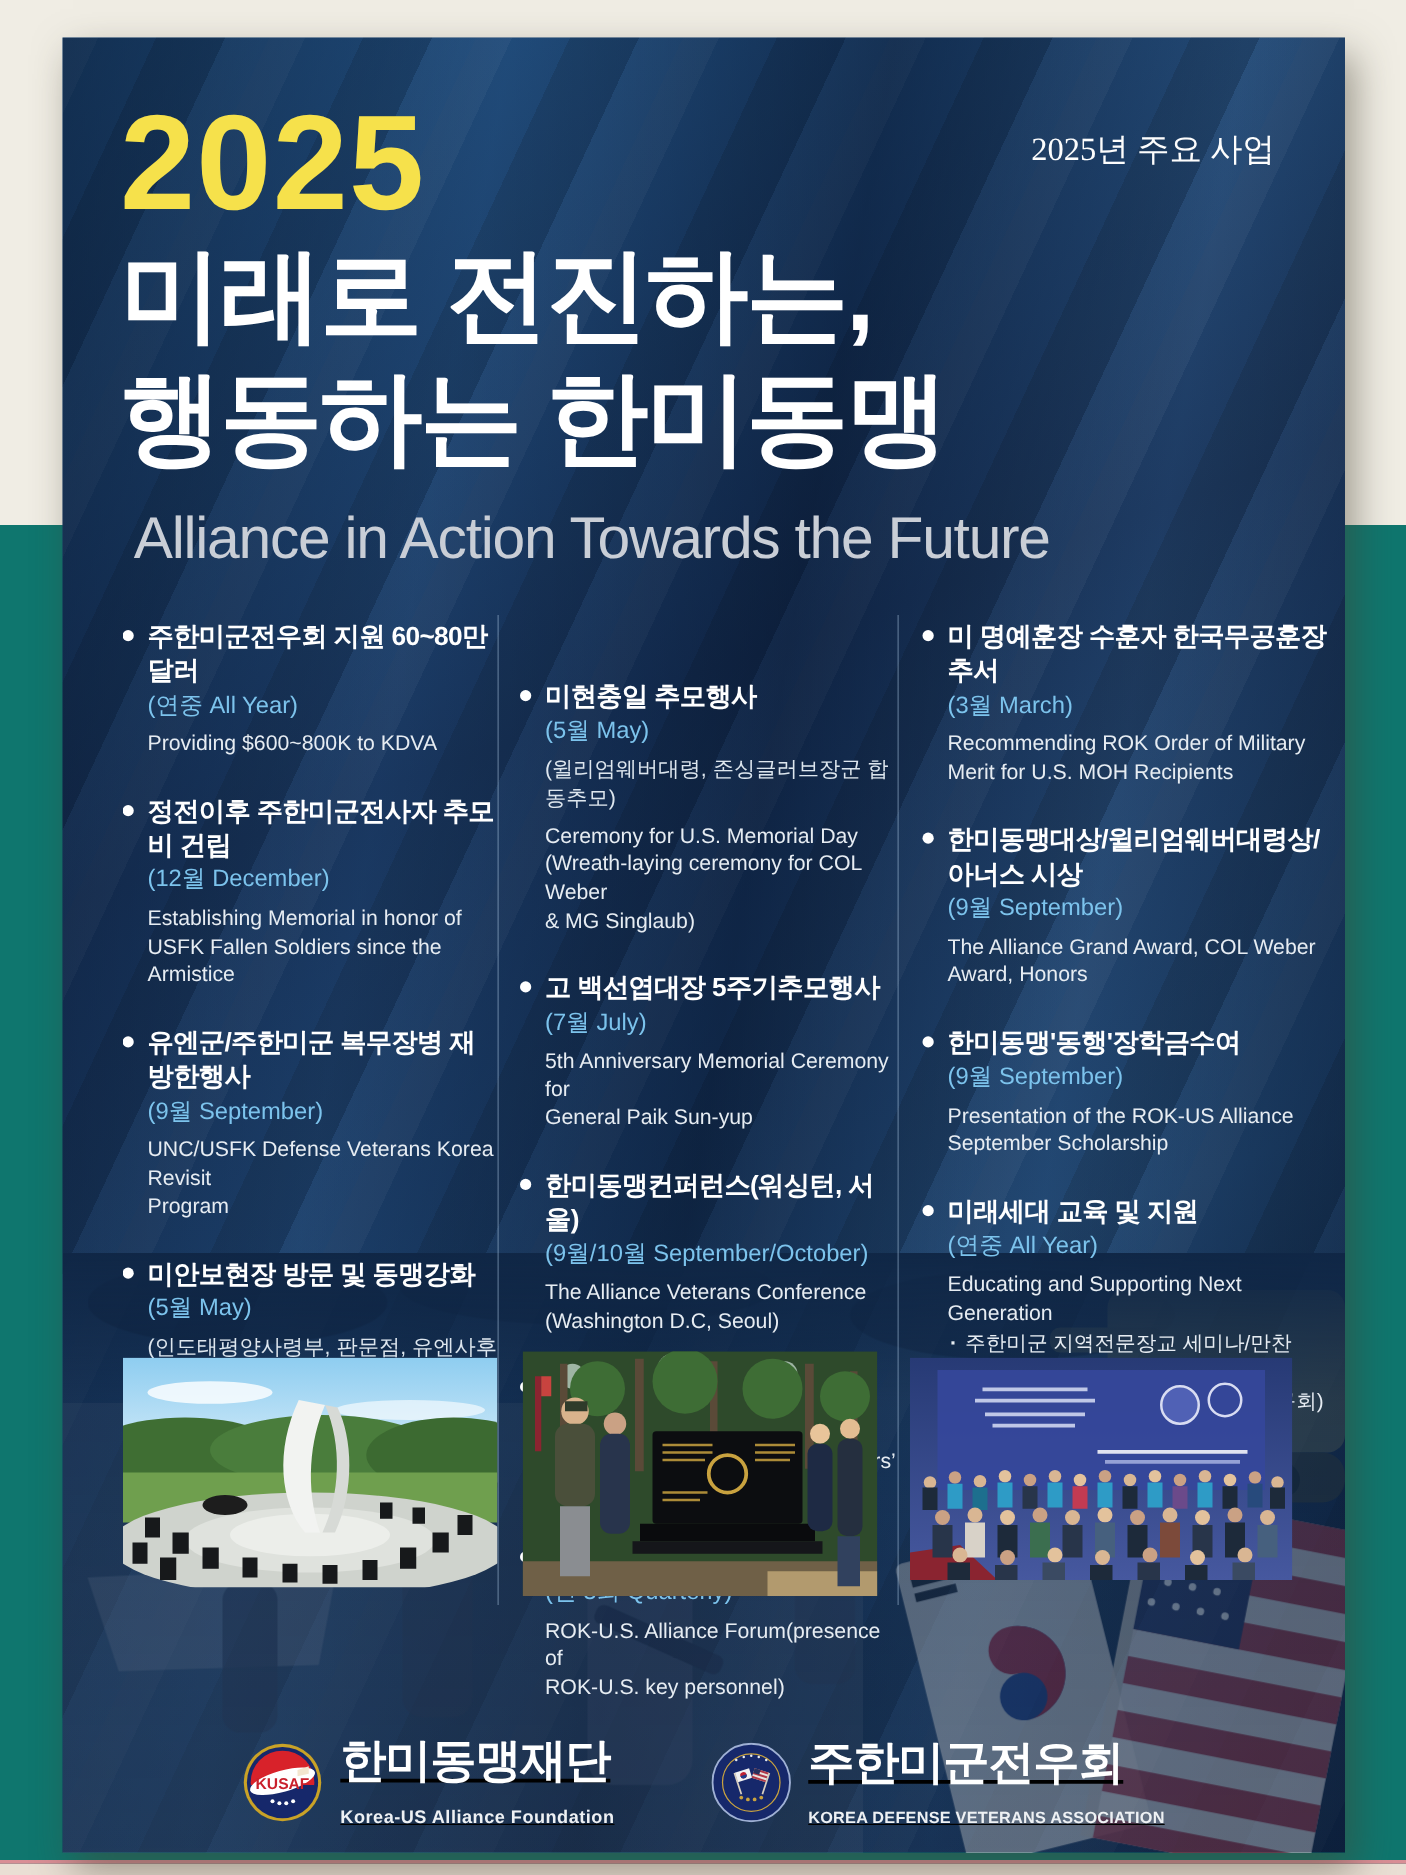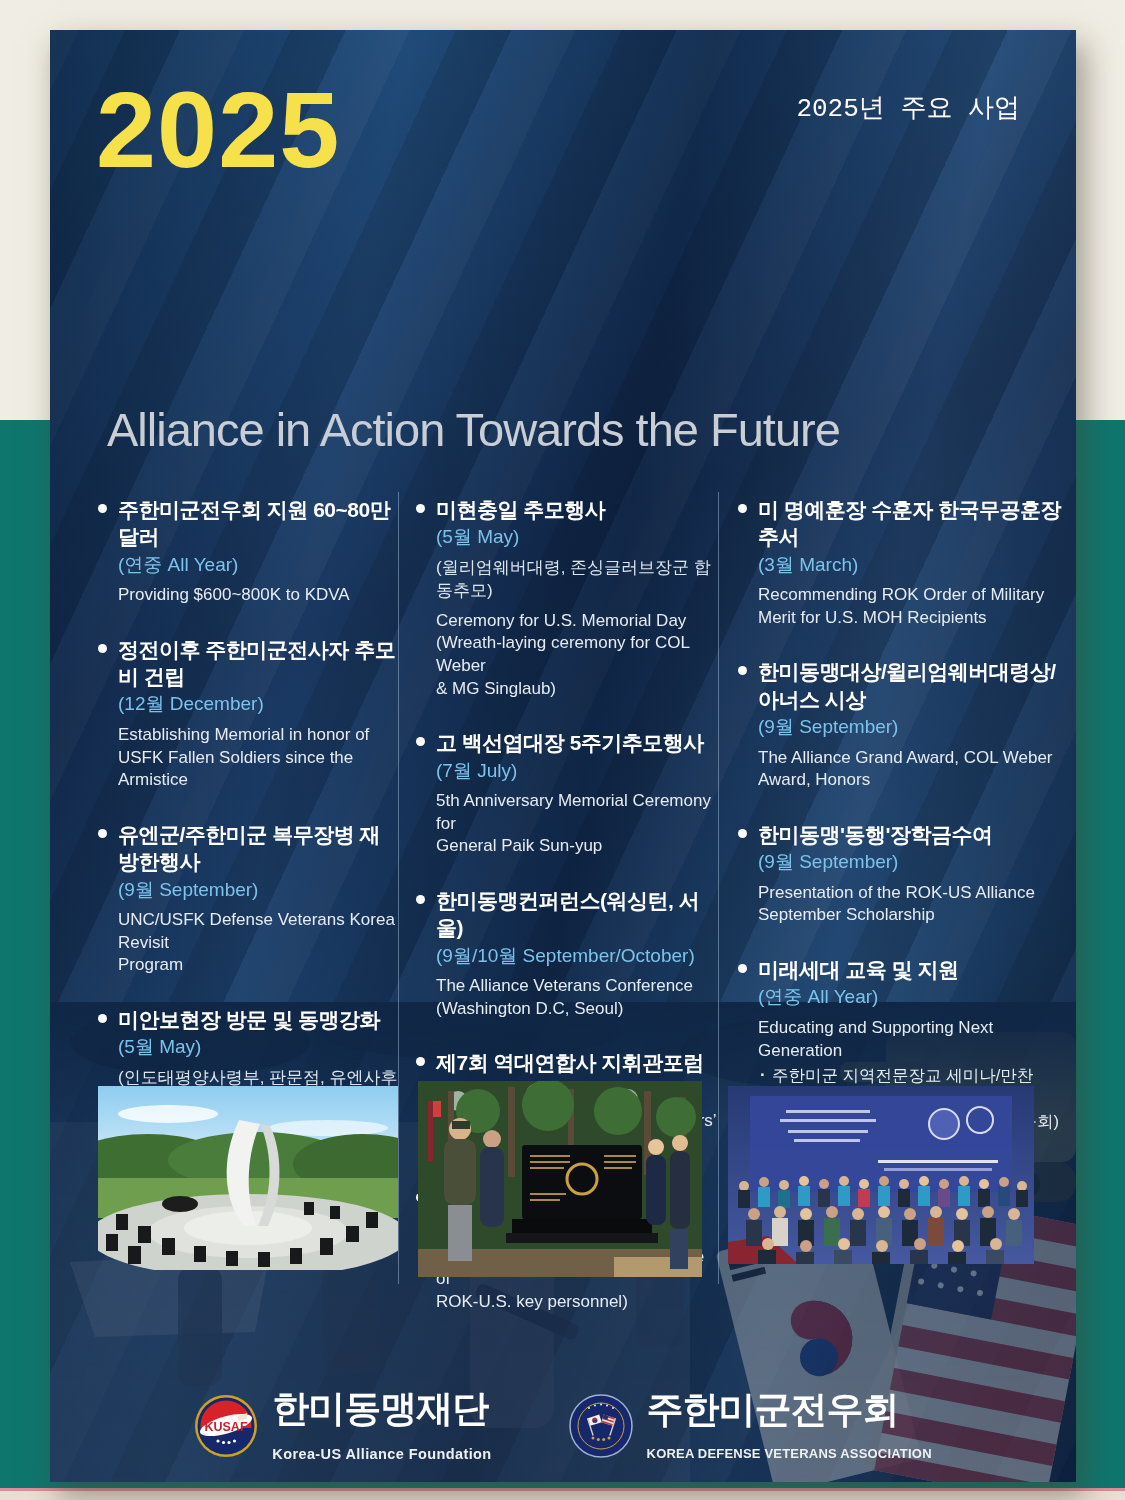--- a/index.html
+++ b/index.html
@@ -12,26 +12,26 @@
   .poster{position:absolute;left:50px;top:30px;width:1026px;height:1452px;overflow:hidden;
     background:linear-gradient(160deg,#1d4b7a 0%,#122a4f 38%,#173a63 68%,#0e2343 100%);
     box-shadow:8px 14px 30px rgba(70,65,50,.5);}
   .poster::before{content:"";position:absolute;inset:0;z-index:0;
     background:
       linear-gradient(100deg, rgba(9,24,48,.55) 0%, rgba(45,90,140,.28) 28%, rgba(10,26,52,.5) 52%, rgba(80,130,180,.2) 74%, rgba(8,22,44,.55) 100%),
       repeating-linear-gradient(115deg, rgba(255,255,255,.05) 0 26px, rgba(0,0,0,0) 26px 68px, rgba(0,0,0,.17) 68px 118px, rgba(140,190,235,.07) 118px 150px);}
   .z{position:absolute;z-index:2;}
 
   .year{left:46px;top:46px;font-size:108px;font-weight:800;line-height:1;color:#f6e14b;letter-spacing:1px;}
-  .badge{right:56px;top:60px;font-family:Liberation Mono, monospace;font-size:26px;color:#fdfdfd;}
+  .badge{right:56px;top:72px;font-family:Liberation Serif, serif;font-size:26px;color:#fdfdfd;}
   .title{left:46px;top:158px;font-size:82px;font-weight:800;color:#ffffff;line-height:1.19;letter-spacing:-2px;white-space:pre-line;}
   .subtitle{left:57px;top:372px;font-size:47px;font-weight:400;color:#c9ced6;letter-spacing:-1px;}
 
   .col{top:466px;width:302px;}
-  .col.c1{left:48px;} .col.c2{left:366px;} .col.c3{left:688px;width:328px;}
+  .col.c1{left:48px;} .col.c2{left:366px;margin-top:48px;} .col.c3{left:688px;width:328px;}
   .divider{top:462px;width:1px;height:792px;background:rgba(172,200,226,.45);}
   .divider.d1{left:348px;} .divider.d2{left:668px;}
 
   .item{position:relative;padding-left:20px;margin-bottom:29px;}
   .item .bullet{position:absolute;left:0;top:8px;width:9px;height:9px;border-radius:50%;background:#ffffff;}
   .ititle{font-size:21px;font-weight:700;color:#ffffff;line-height:1.3;letter-spacing:-0.5px;}
   .idate{font-size:19px;color:#7cc3ec;line-height:1.35;margin-top:1px;}
   .inote{font-size:17px;color:#dde6ee;line-height:1.35;margin-top:7px;}
   .idesc{font-size:17px;color:#e6ecf2;line-height:1.33;margin-top:7px;white-space:pre-line;}
   .subitem{position:relative;padding-left:14px;margin-top:3px;}
@@ -39,21 +39,21 @@
   .subko,.suben{font-size:16.5px;color:#e6ecf2;line-height:1.3;}
 
   .photo{overflow:hidden;}
   .photo svg{display:block;width:100%;height:100%;}
   .p1{left:48px;top:1056px;width:300px;height:184px;}
   .p2{left:368px;top:1051px;width:284px;height:196px;}
   .p3{left:678px;top:1056px;width:306px;height:178px;}
 
   .collage{position:absolute;left:0;bottom:0;width:1026px;height:480px;z-index:1;}
 
-  .footer{left:0;top:1360px;width:100%;display:flex;justify-content:center;align-items:center;gap:77px;}
+  .footer{left:0;top:1360px;width:100%;display:flex;justify-content:center;align-items:center;gap:77px;text-decoration:underline;}
   .logo{display:flex;align-items:center;gap:14px;}
   .emblem{width:64px;height:64px;flex:0 0 auto;}
   .logo-ko{font-size:37px;font-weight:800;color:#ffffff;line-height:1.05;letter-spacing:-1px;}
   .logo-en{font-size:14.5px;font-weight:700;color:#eef1f4;letter-spacing:.4px;margin-top:17px;}
   .logo-en.small{font-size:13px;letter-spacing:.2px;}
 </style>
 </head>
 <body>
 
 <div class="canvas">
@@ -139,20 +139,22 @@
         <linearGradient id="fade" x1="0" y1="0" x2="0" y2="1">
           <stop offset="0" stop-color="#102746" stop-opacity="1"></stop>
           <stop offset="0.25" stop-color="#102746" stop-opacity="0.45"></stop>
           <stop offset="1" stop-color="#102746" stop-opacity="0.35"></stop>
         </linearGradient>
       </defs>
     </svg>
 
     <div class="z year">2025</div>
     <div class="z badge">2025년 주요 사업</div>
+    <div class="z title">미래로 전진하는,
+행동하는 한미동맹</div>
     <div class="z subtitle">Alliance in Action Towards the Future</div>
 
     <div class="z divider d1"></div>
     <div class="z divider d2"></div>
 
     <div class="z col c1">
       <div class="item">
         <span class="bullet"></span>
         <div class="ititle">주한미군전우회 지원 60~80만 달러</div>
         <div class="idate">(연중 All Year)</div>

